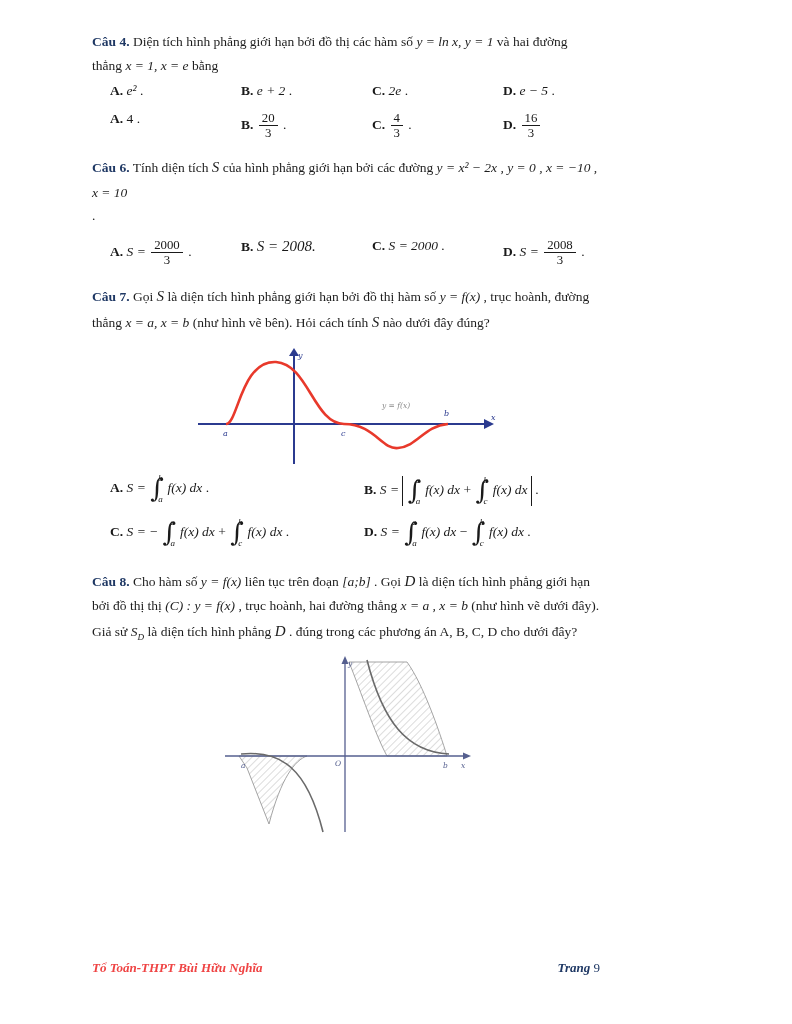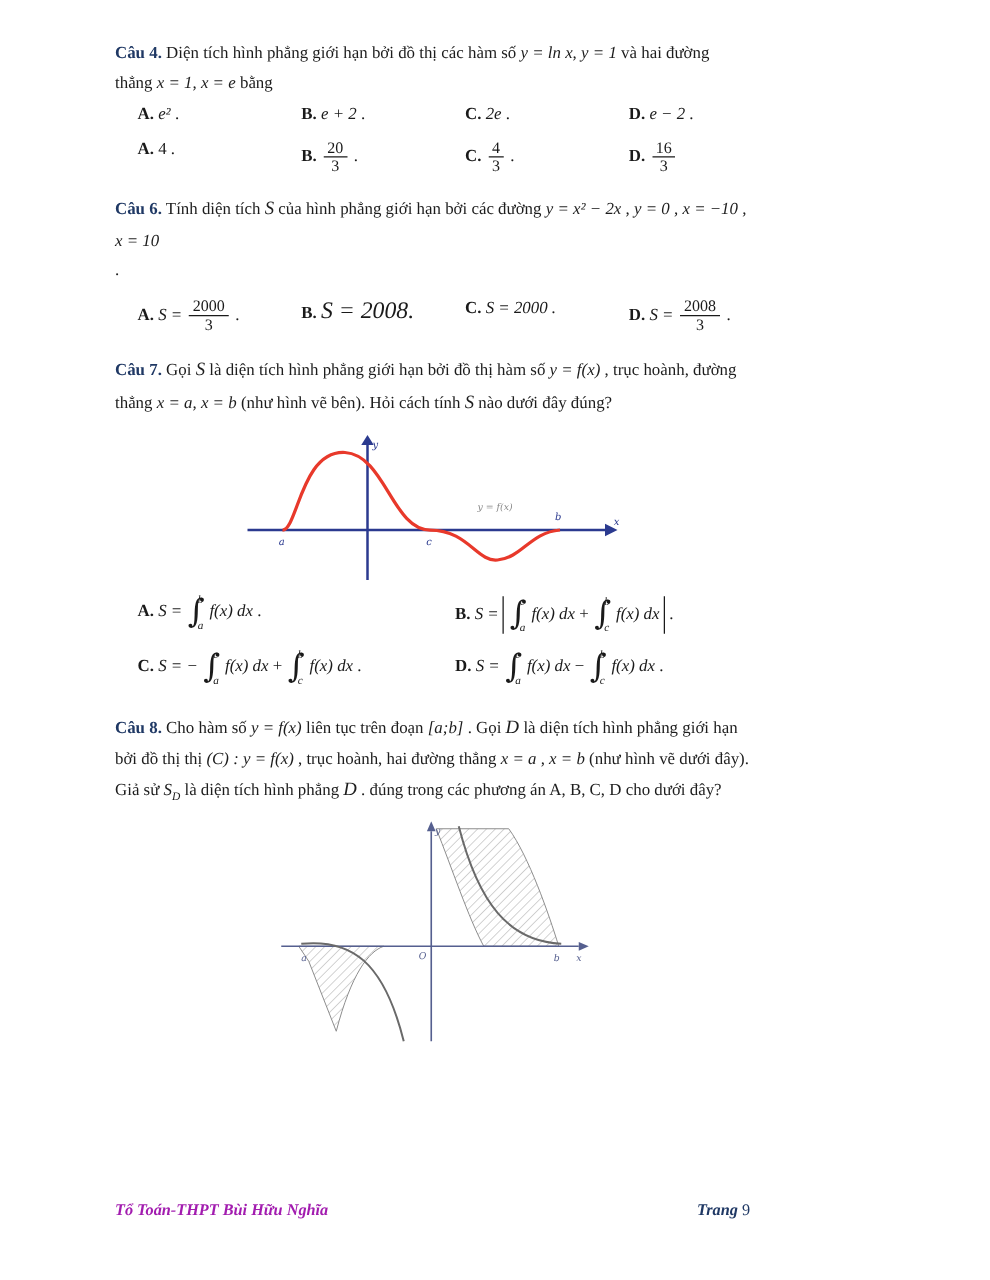--- a/index.html
+++ b/index.html
@@ -112,21 +112,21 @@
 
   .footer {
     position: absolute;
     left: 92px; right: 68px;
     bottom: 48px;
     display: flex;
     justify-content: space-between;
     align-items: baseline;
     font-size: 13px;
   }
-  .footer .left { font-weight: bold; font-style: italic; color: #a21caf; }
+  .footer .left { font-weight: bold; font-style: italic; color: #ef4444; }
   .footer .right { color: #1f3864; }
   .footer .right b { font-style: italic; margin-left: 28px; }
 </style>
 </head>
 <body>
 
 <div class="page">
 
   <div class="q">
     <span class="qlabel">Câu 4.</span>
@@ -148,21 +148,21 @@
       <span class="math">e + 2</span>
       <span>.</span>
     </div>
     <div>
       <span class="opt-letter">C.</span>
       <span class="math">2e</span>
       <span>.</span>
     </div>
     <div>
       <span class="opt-letter">D.</span>
-      <span class="math">e − 2</span>
+      <span class="math">e − 5</span>
       <span>.</span>
     </div>
   </div>
 
   <div class="opts" style="margin-top:12px">
     <div>
       <span class="opt-letter">A.</span>
       <span class="mn">4</span>
       <span>.</span>
     </div>
@@ -208,21 +208,21 @@
       <span class="opt-letter">A.</span>
       <span class="math">S =</span>
       <span class="frac">
         <span class="num">2000</span>
         <span class="den">3</span>
       </span>
       <span>.</span>
     </div>
     <div>
       <span class="opt-letter">B.</span>
-      <span class="math" style="font-size:19px">S = 2008.</span>
+      <span class="math" style="font-size:15px">S = 2008.</span>
     </div>
     <div>
       <span class="opt-letter">C.</span>
       <span class="math">S = 2000 .</span>
     </div>
     <div>
       <span class="opt-letter">D.</span>
       <span class="math">S =</span>
       <span class="frac">
         <span class="num">2008</span>

